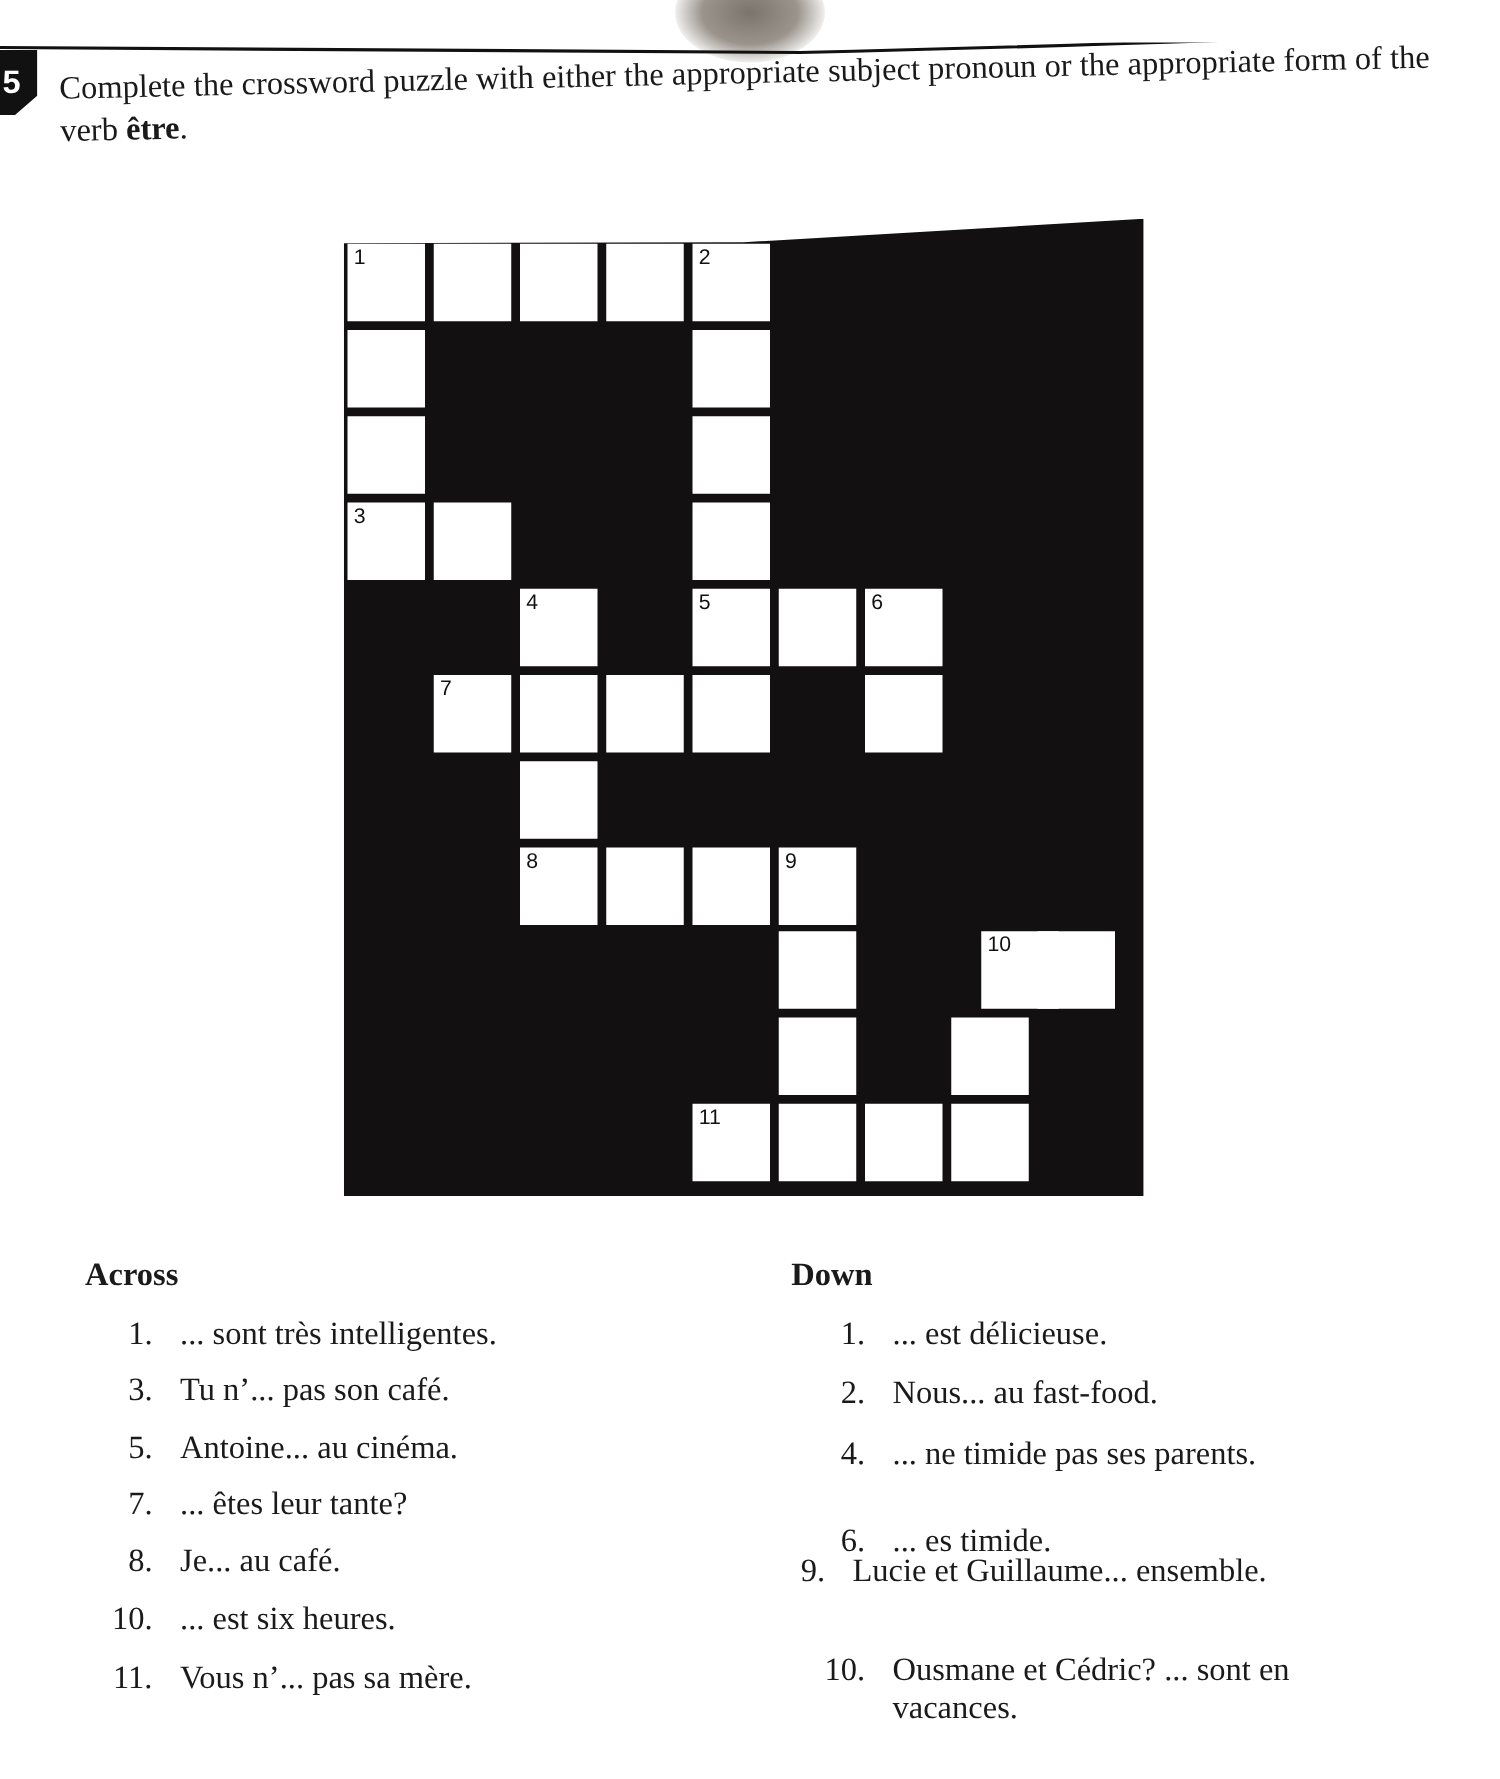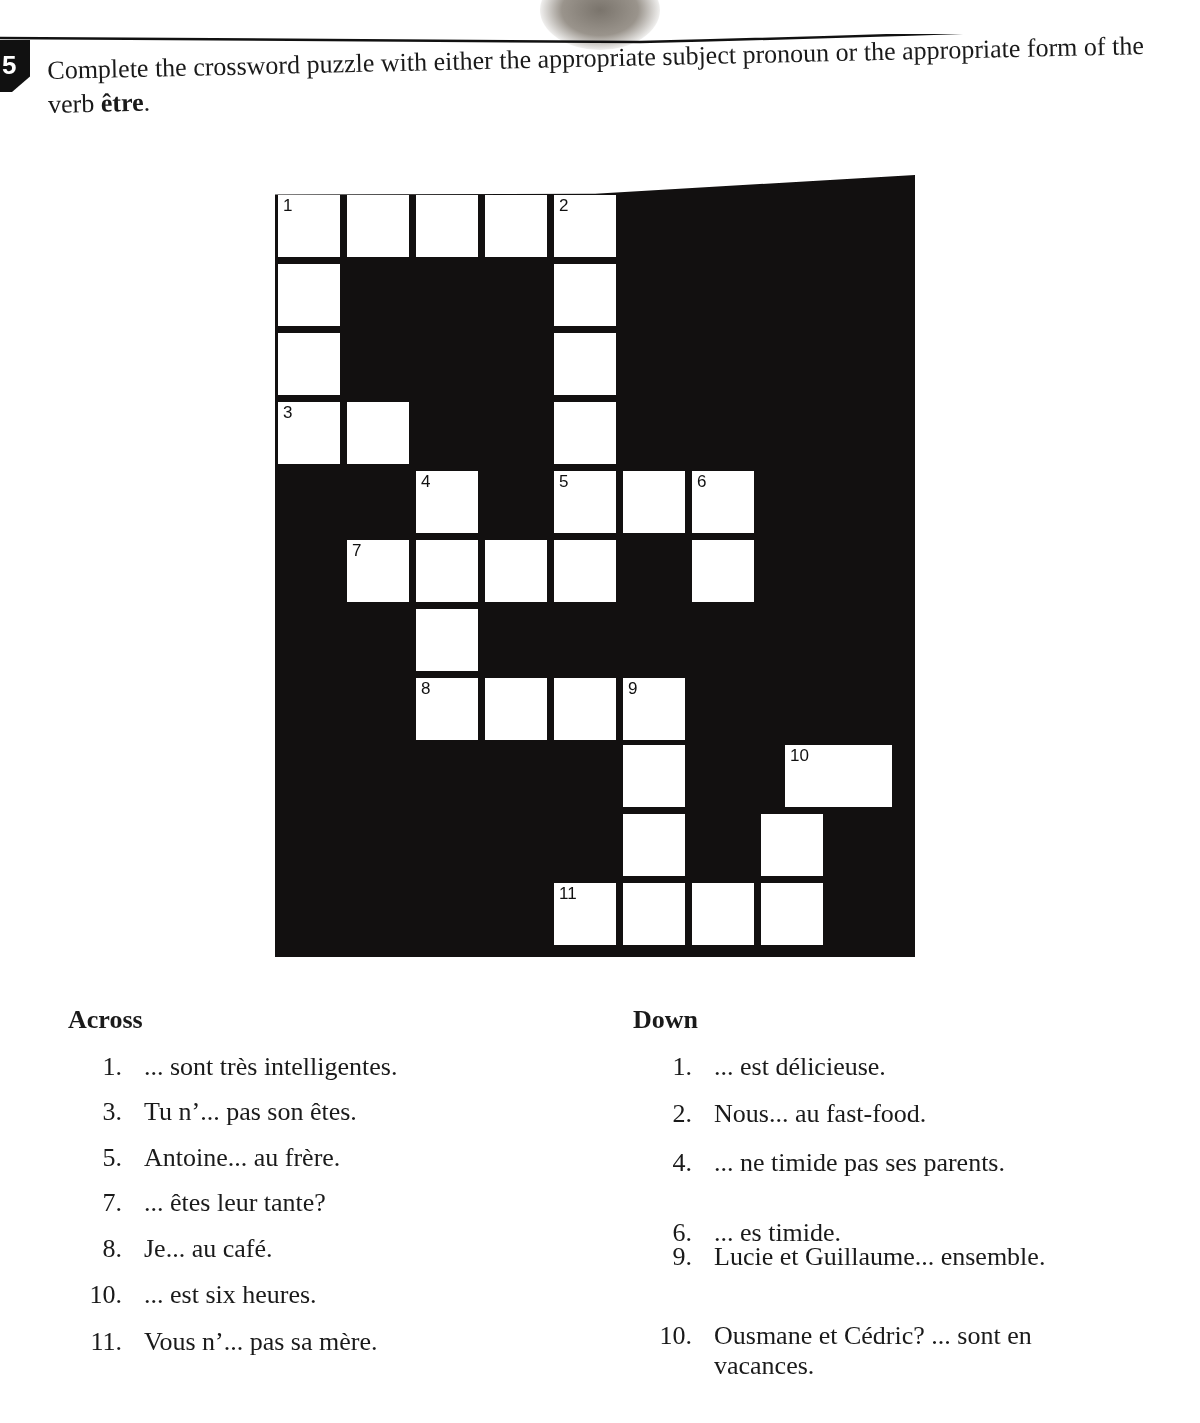--- a/index.html
+++ b/index.html
@@ -123,29 +123,29 @@
       <span class="num">11</span>
     </div>
     <div class="cell" style="left: 623px; top: 883px;"></div>
     <div class="cell" style="left: 692px; top: 883px;"></div>
     <div class="cell" style="left: 761px; top: 883px;"></div>
   </div>
 
 <div class="clues-head" style="left:68px">Across</div>
 <div id="across-list">
     <div class="clue" style="left: 70px; top: 1052px;"><span class="n">1.</span><span class="t">... sont très intelligentes.</span></div>
-    <div class="clue" style="left: 70px; top: 1097px;"><span class="n">3.</span><span class="t">Tu n’... pas son êtes.</span></div>
-    <div class="clue" style="left: 70px; top: 1143px;"><span class="n">5.</span><span class="t">Antoine... au frère.</span></div>
+    <div class="clue" style="left: 70px; top: 1097px;"><span class="n">3.</span><span class="t">Tu n’... pas son café.</span></div>
+    <div class="clue" style="left: 70px; top: 1143px;"><span class="n">5.</span><span class="t">Antoine... au cinéma.</span></div>
     <div class="clue" style="left: 70px; top: 1188px;"><span class="n">7.</span><span class="t">... êtes leur tante?</span></div>
     <div class="clue" style="left: 70px; top: 1234px; text-decoration: underline;"><span class="n">8.</span><span class="t">Je... au café.</span></div>
     <div class="clue" style="left: 70px; top: 1280px;"><span class="n">10.</span><span class="t">... est six heures.</span></div>
     <div class="clue" style="left: 70px; top: 1327px;"><span class="n">11.</span><span class="t">Vous n’... pas sa mère.</span></div>
   </div>
 
 <div class="clues-head" style="left:633px">Down</div>
 <div id="down-list">
     <div class="clue" style="left: 640px; top: 1052px;"><span class="n">1.</span><span class="t">... est délicieuse.</span></div>
     <div class="clue" style="left: 640px; top: 1099px;"><span class="n">2.</span><span class="t">Nous... au fast-food.</span></div>
     <div class="clue" style="left: 640px; top: 1148px;"><span class="n">4.</span><span class="t">... ne timide pas ses parents.</span></div>
     <div class="clue" style="left: 640px; top: 1194px; margin-top: 24px;"><span class="n">6.</span><span class="t">... es timide.</span></div>
-    <div class="clue" style="left: 640px; top: 1242px;"><span class="n">9.</span><span class="t">Lucie et Guillaume... ensemble.</span></div>
+    <div class="clue" style="left: 608px; top: 1242px;"><span class="n">9.</span><span class="t">Lucie et Guillaume... ensemble.</span></div>
     <div class="clue" style="left: 640px; top: 1290px; margin-top: 31px;"><span class="n">10.</span><span class="t" style="width: 420px;">Ousmane et Cédric? ... sont en vacances.</span></div>
   </div>
 
 </body></html>

